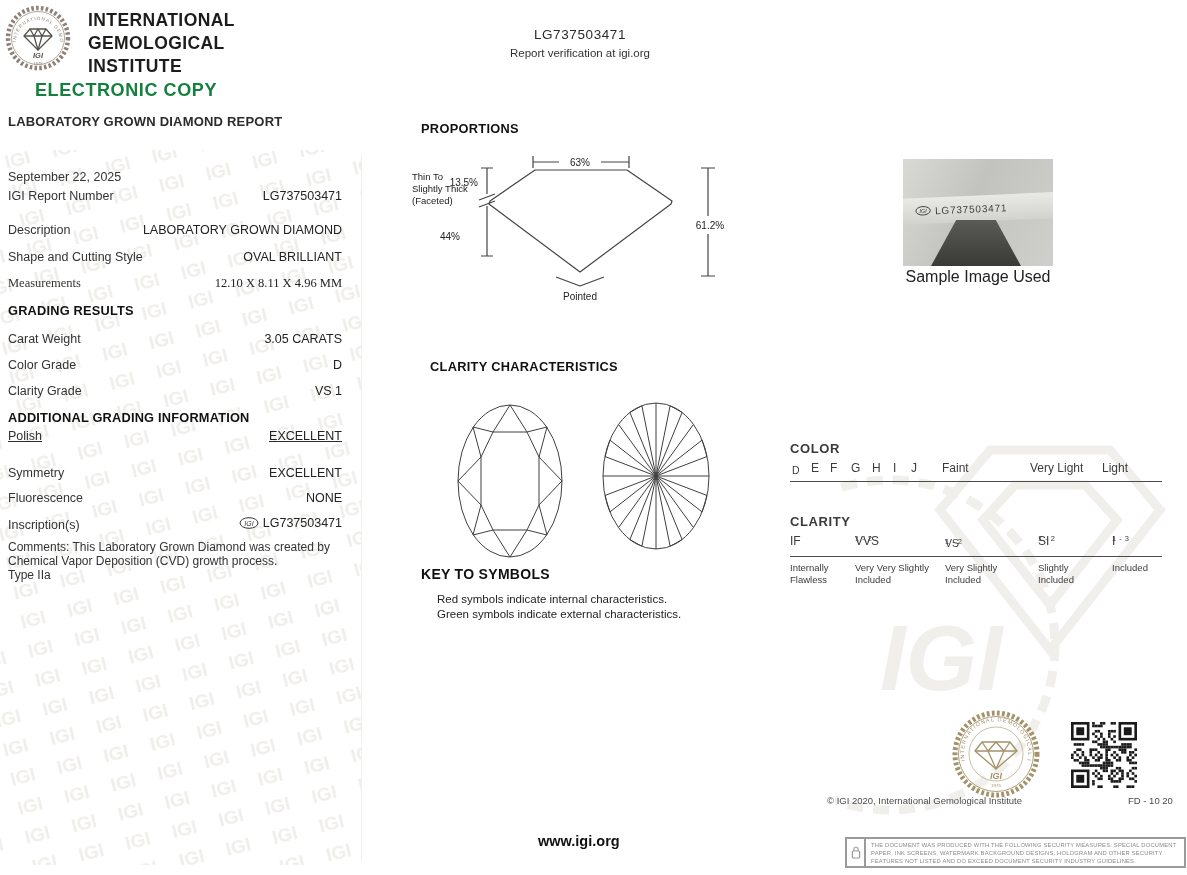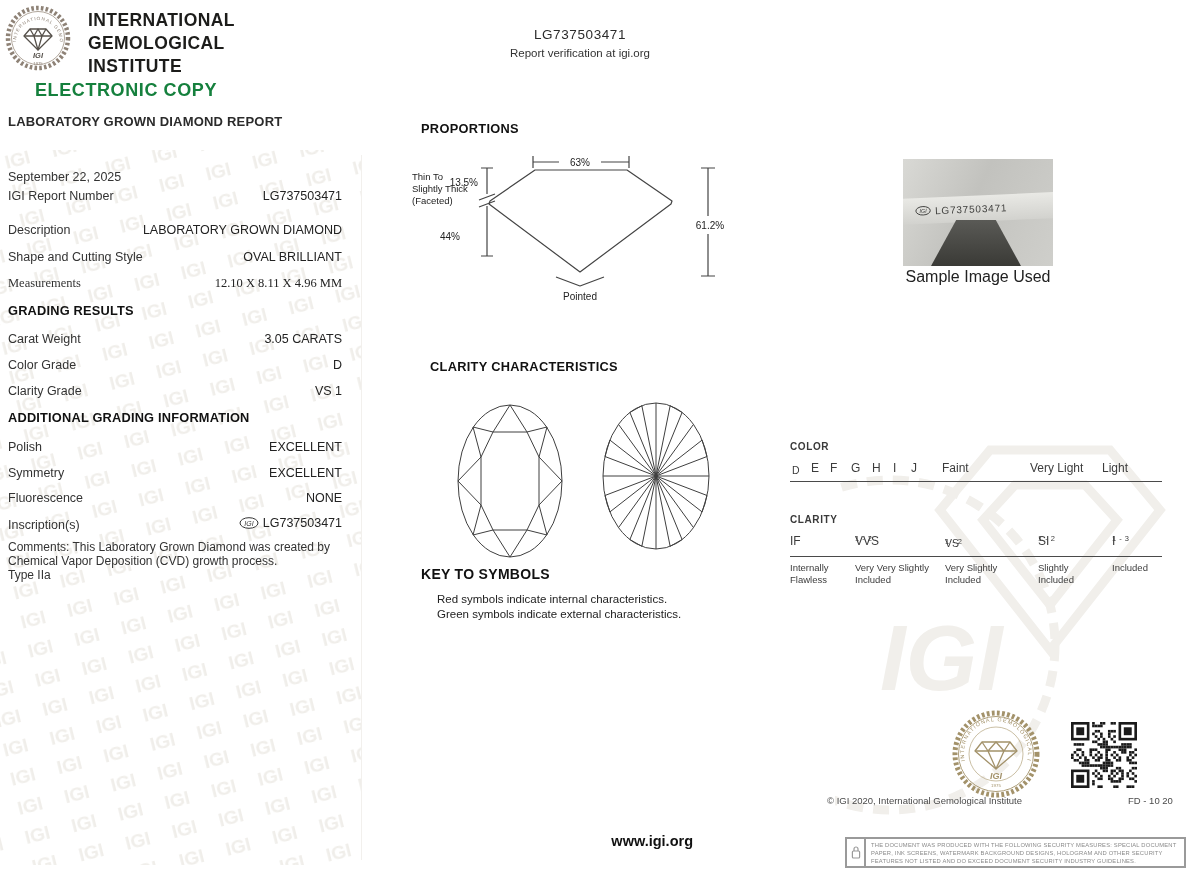--- a/index.html
+++ b/index.html
@@ -27,32 +27,32 @@
           background:linear-gradient(115deg,#d9d9d5 0%,#c2c2be 45%,#cfcfcb 100%);}
   .sample .band{position:absolute;left:-4px;top:36px;width:160px;height:26px;
           background:linear-gradient(#e9e9e5,#d2d2ce);transform:rotate(-2.5deg);
           display:flex;align-items:center;gap:4px;padding-left:16px;}
   .sample .band span{font-size:10px;letter-spacing:.8px;color:#3e3e3c;}
   .sample .wedge{position:absolute;left:28px;bottom:0;width:90px;height:46px;
           background:linear-gradient(#5a5a56,#3a3a36);
           -webkit-clip-path:polygon(28% 0,72% 0,100% 100%,0 100%);clip-path:polygon(28% 0,72% 0,100% 100%,0 100%);}
   .sample-cap{left:903px;top:268px;width:150px;text-align:center;font-size:16px;color:#222;}
   
-  .scale-h{position:absolute;font-weight:bold;font-size:10px;letter-spacing:.6px;color:#3a3a3a;}
+  .scale-h{position:absolute;font-weight:bold;font-size:13px;letter-spacing:.6px;color:#3a3a3a;}
   .scale-row{position:absolute;left:790px;width:372px;height:18px;font-size:12px;color:#3c3c3c;}
   .scale-row span{position:absolute;top:0;}
   .scale-row .current{font-size:10.5px;top:3px;}
   .scale-line{position:absolute;left:790px;width:372px;border-top:1.6px solid #4a4a4a;}
   .cl-code{font-size:12px;color:#3c3c3c;}
   .cl-code sup{font-size:7.5px;letter-spacing:.5px;}
   .cl-desc{position:absolute;top:0;font-size:9.5px;line-height:11.5px;color:#3c3c3c;}
   
   .copyright{left:827px;top:795px;font-size:9.5px;color:#4a4a4a;}
   .formcode{left:1128px;top:795px;font-size:9.5px;color:#4a4a4a;}
-  .website{left:538px;top:833px;width:155px;text-align:right;font-weight:bold;font-size:14.5px;color:#111;}
+  .website{left:538px;top:833px;width:155px;text-align:left;font-weight:bold;font-size:14.5px;color:#111;}
   .secbar{left:845px;top:837px;width:341px;height:31px;border:2px solid #9a9a9a;display:flex;box-sizing:border-box;background:#fff;}
   .secbar .icell{width:17px;border-right:2px solid #9a9a9a;display:flex;align-items:center;justify-content:center;}
   .secbar .stext{flex:1;padding:2px 5px;font-size:5.8px;line-height:8px;color:#8a8a8a;letter-spacing:.2px;}
   .wm-edge{left:361px;top:155px;width:0;height:705px;border-left:1px solid #f2f0ed;}
   svg text{font-family:"Liberation Sans","DejaVu Sans",sans-serif;}
 </style>
 </head>
 <body>
 
 <div class="page">
@@ -130,21 +130,21 @@
   <div class="frow" style="top:358px;">
     <span class="lab">Color Grade</span>
     <span class="val">D</span>
   </div>
   <div class="frow" style="top:384px;">
     <span class="lab">Clarity Grade</span>
     <span class="val">VS 1</span>
   </div>
 
   <div class="sec-h" style="top:410px;">ADDITIONAL GRADING INFORMATION</div>
-  <div class="frow" style="top:440px;">
+  <div class="frow" style="top:429px;text-decoration:underline;">
     <span class="lab">Polish</span>
     <span class="val">EXCELLENT</span>
   </div>
   <div class="frow" style="top:466px;">
     <span class="lab">Symmetry</span>
     <span class="val">EXCELLENT</span>
   </div>
   <div class="frow" style="top:491px;">
     <span class="lab">Fluorescence</span>
     <span class="val">NONE</span>

